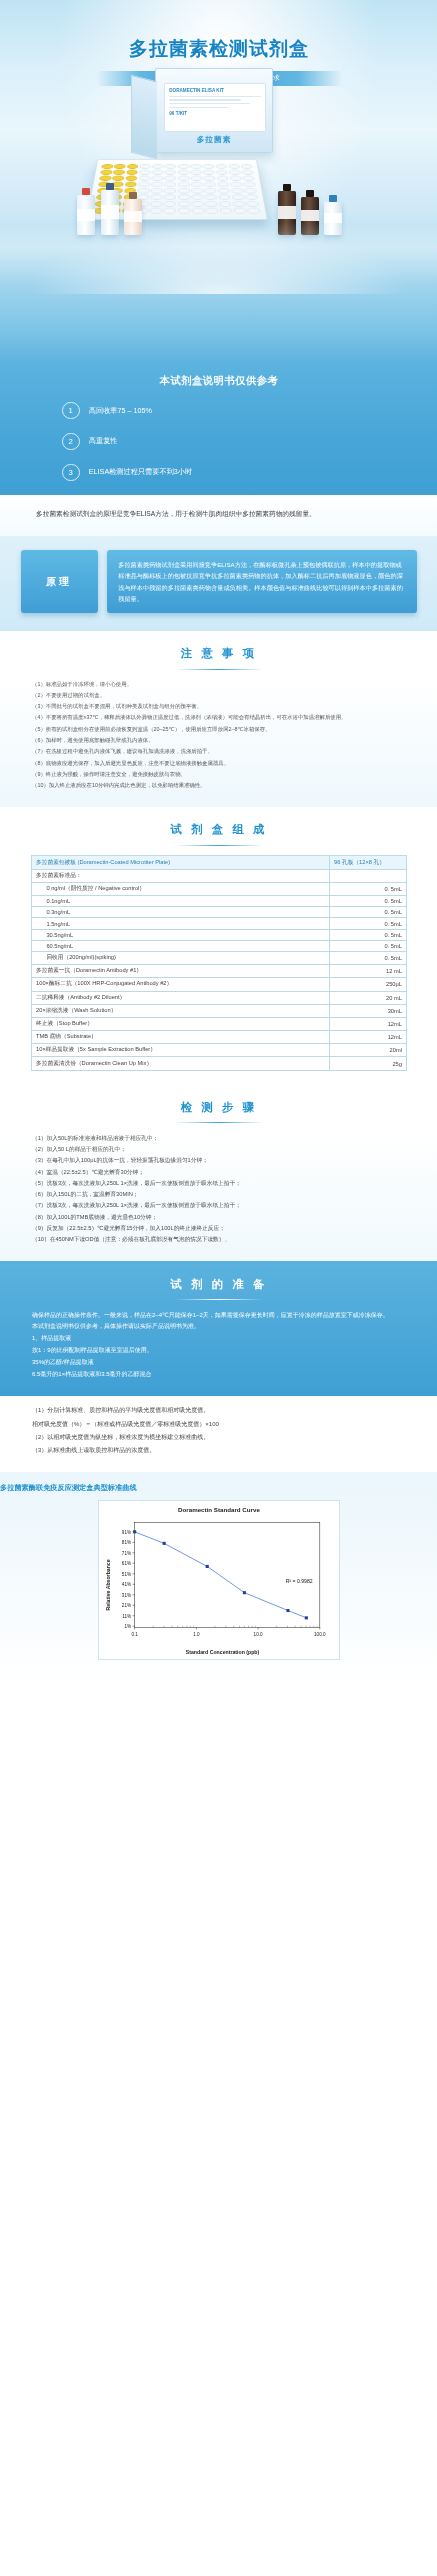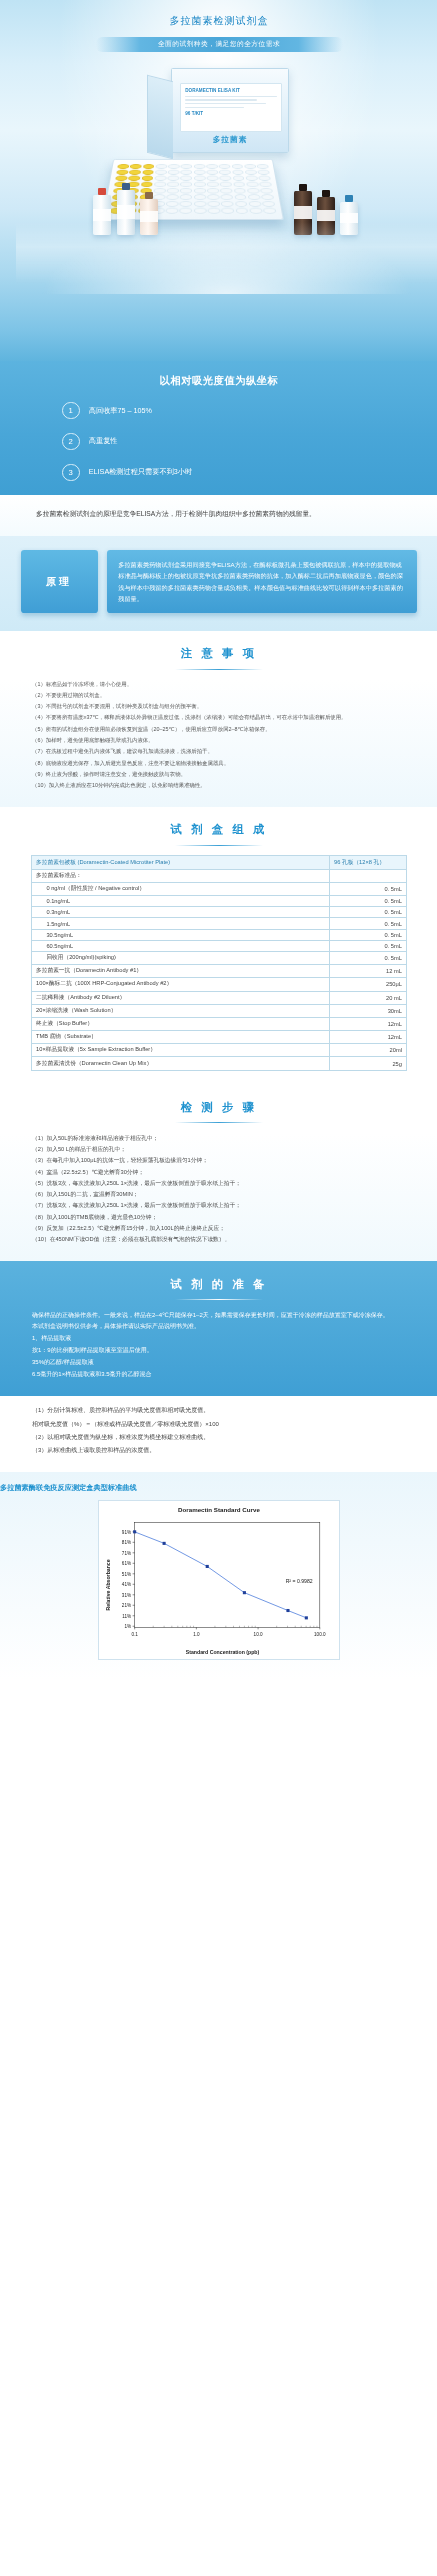--- a/index.html
+++ b/index.html
@@ -16,41 +16,41 @@
     position: relative;
     width: 438px;
     height: 361px;
     background:
       radial-gradient(ellipse at 50% 14%, #ffffff 0%, rgba(255,255,255,0) 52%),
       linear-gradient(180deg, #bfe3f4 0%, #d9effa 18%, #e9f6fc 36%, #cfe9f7 58%, #a9d8ef 76%, #7cc3e6 92%, #5fb4de 100%);
     overflow: hidden;
   }
   .hero-title {
     text-align: center;
-    padding-top: 14px;
-    font-size: 10px;
-    font-weight: normal;
+    padding-top: 36px;
+    font-size: 19px;
+    font-weight: bold;
     color: #1583c4;
     letter-spacing: 1px;
     text-shadow: 0 0.5px 1px rgba(255,255,255,.8);
   }
   .hero-sub {
     margin: 9.3px auto 0;
     width: 247px;
     text-align: center;
     font-size: 6.7px;
     color: #ffffff;
     background: linear-gradient(90deg, rgba(91,176,222,0) 0%, #62b6e2 18%, #4aa6d8 50%, #62b6e2 82%, rgba(91,176,222,0) 100%);
     border-radius: 6.2px;
     padding: 3.1px 0;
     letter-spacing: 0.5px;
   }
   .hero-art {
     position: absolute;
-    left: 16px; right: 0; top: 62px;
+    left: 0; right: 0; top: 62px;
     height: 222px;
   }
   
   .kitbox {
     position: absolute;
     left: 155px; top: 6.2px;
     width: 118px; height: 85px;
     background: linear-gradient(180deg,#f6fbfe 0%, #e3f1fa 50%, #cfe6f5 100%);
     border: 0.5px solid #bcd9ea;
     border-radius: 1.5px;
@@ -477,21 +477,21 @@
           <i style="background:#2f82b5"></i>
           <span></span>
         </div>
 
       <div class="reflect"></div>
       <div class="wave"></div>
     </div>
   </section>
 
   <section class="features">
-    <h2>以相对吸光度值为纵坐标</h2>
+    <h2>本试剂盒说明书仅供参考</h2>
 
     <div class="feat-row">
       <div class="feat-num">1</div>
       <div class="feat-txt">高回收率75 – 105%</div>
     </div>
     <div class="feat-row">
       <div class="feat-num">2</div>
       <div class="feat-txt">高重复性</div>
     </div>
     <div class="feat-row">

